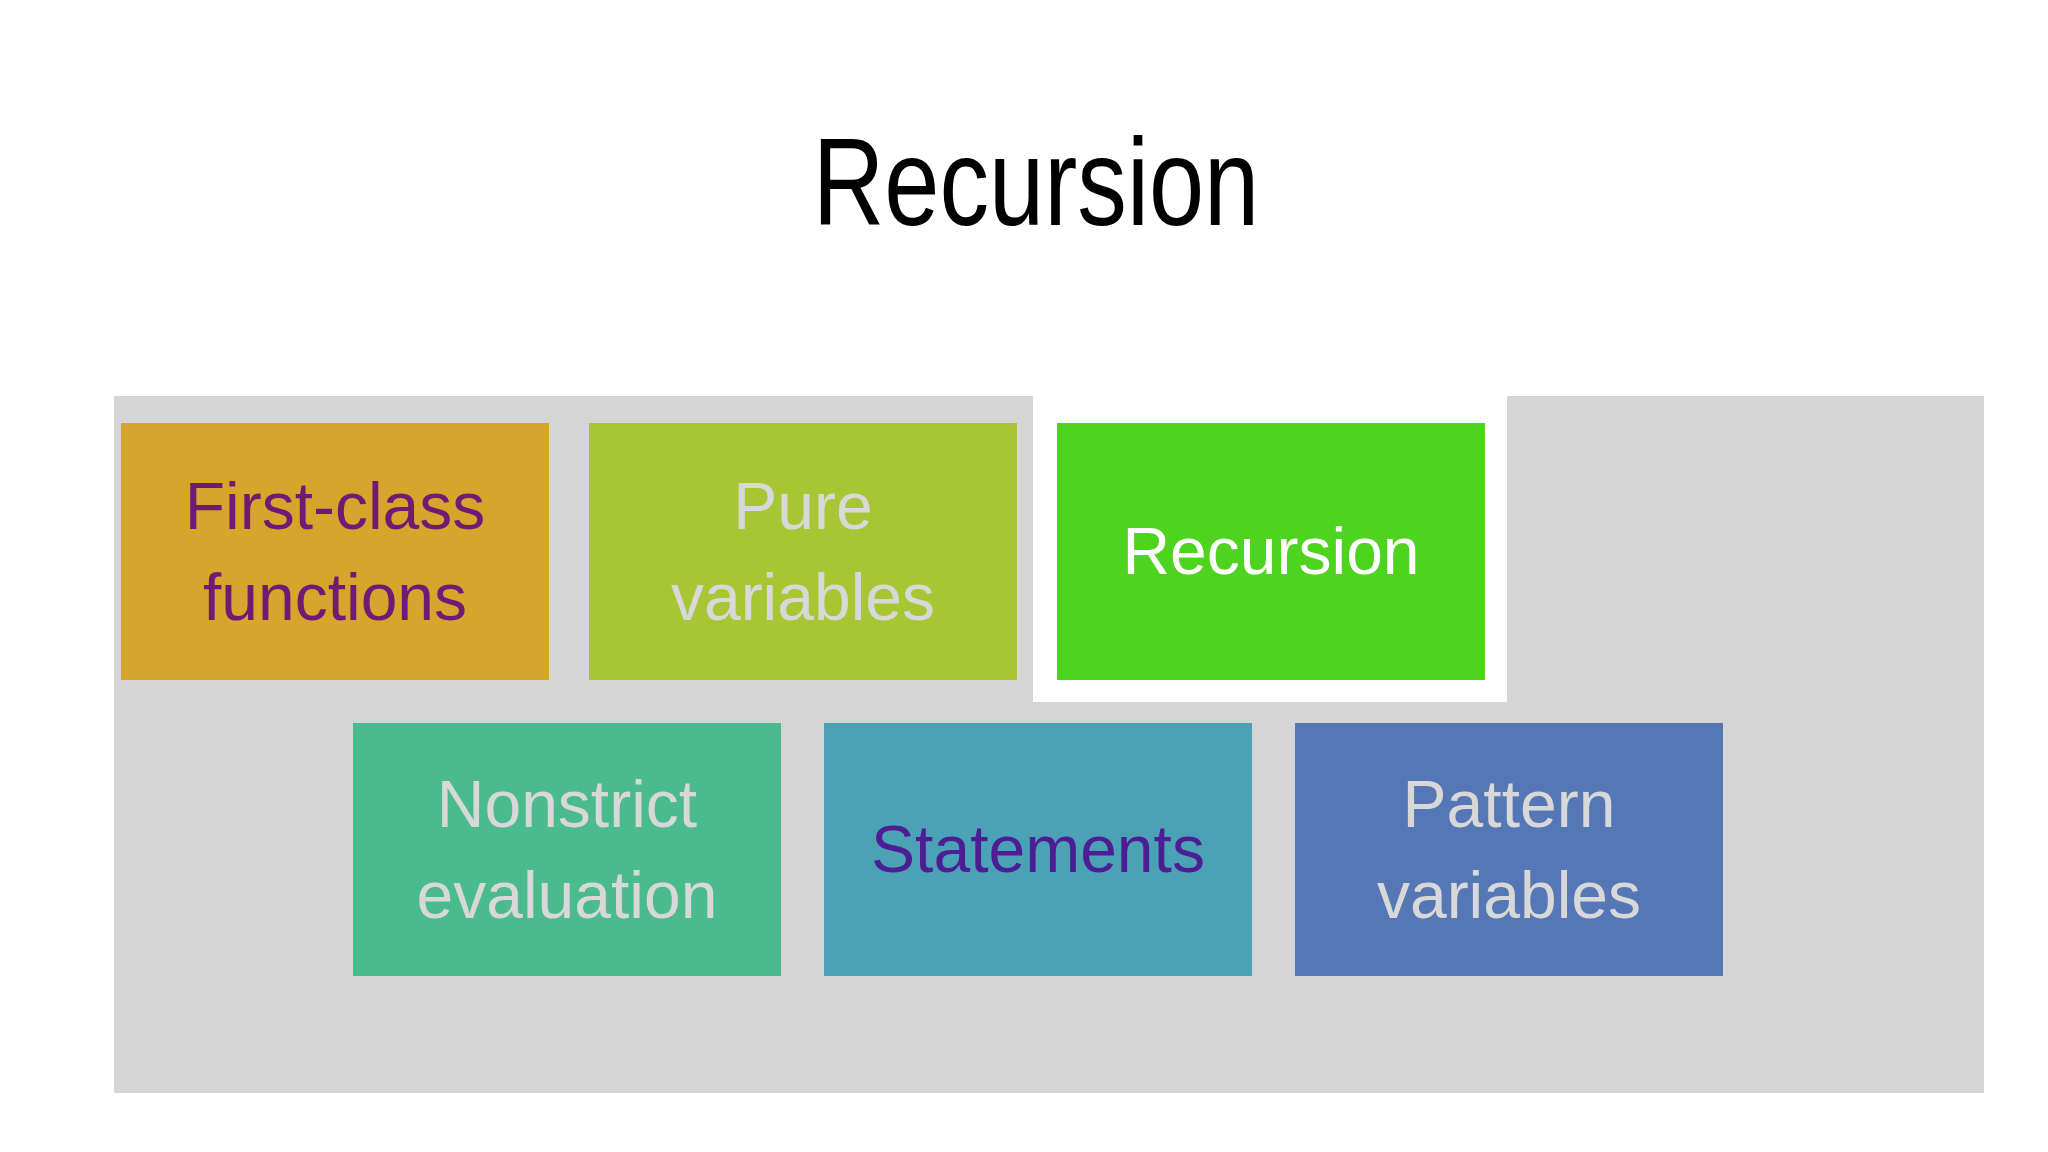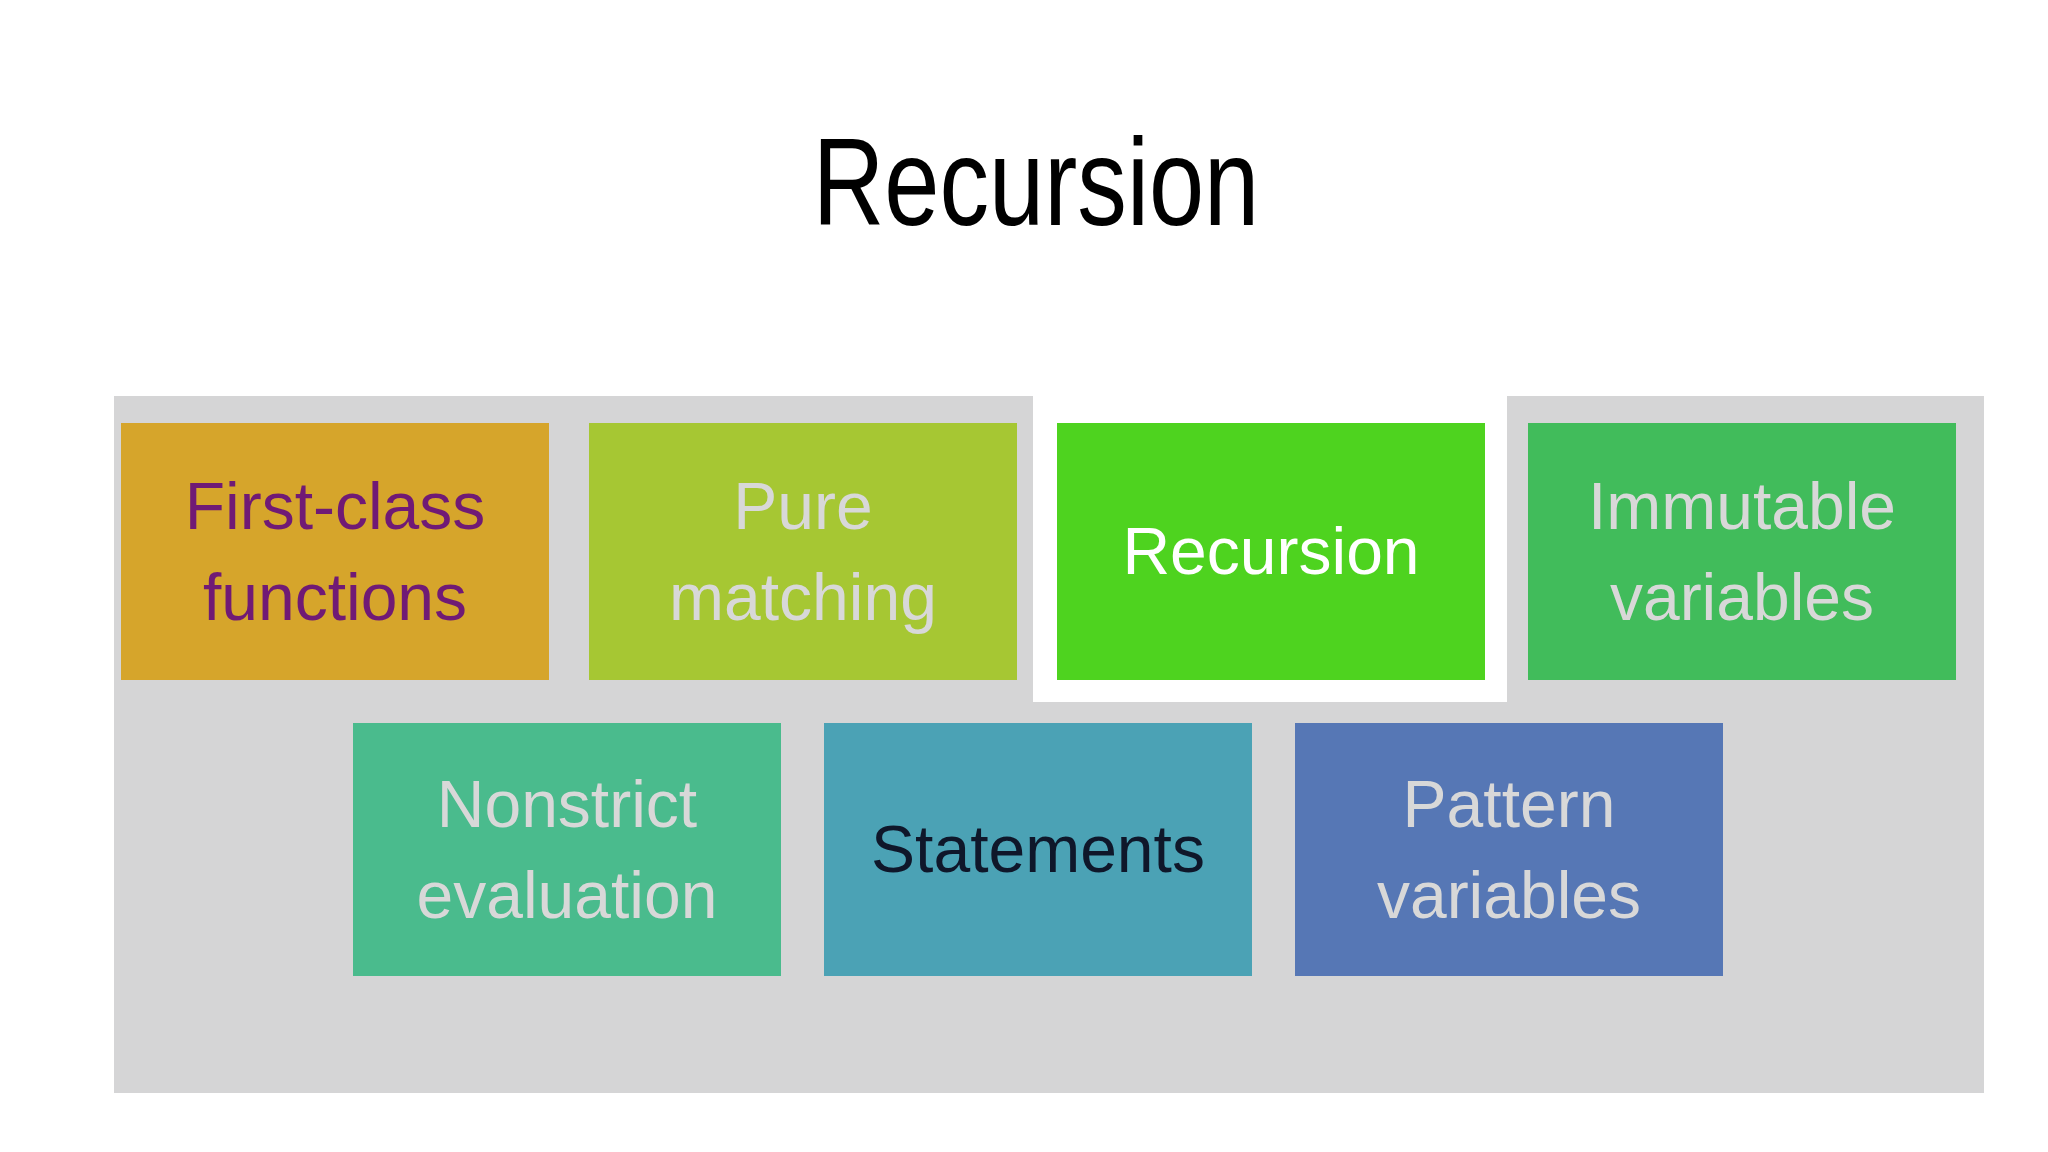--- a/index.html
+++ b/index.html
@@ -76,36 +76,33 @@
 
   <div class="panel" style="background-color: rgb(213, 213, 214);"></div>
 
   <div class="halo" style="background-color: rgb(255, 255, 255);"></div>
 
   <div class="box box-first-class" style="background-color: rgb(214, 165, 43); color: #701a75; align-items: center;">
     <span class="label">First-class functions</span>
   </div>
 
   <div class="box box-pure" style="background-color: rgb(166, 199, 51); color: rgb(216, 216, 216);">
-    <span class="label">Pure matching</span>
+    <span class="label">Pure variables</span>
   </div>
 
   <div class="box box-recursion" style="background-color: rgb(78, 211, 31); color: rgb(255, 255, 255);">
     <span class="label">Recursion</span>
   </div>
 
-  <div class="box box-immutable" style="background-color: rgb(65, 188, 91); color: rgb(216, 216, 216);">
-    <span class="label">Immutable variables</span>
-  </div>
 
   <div class="box box-nonstrict" style="background-color: rgb(74, 187, 141); color: rgb(216, 216, 216); text-align: center;">
     <span class="label">Nonstrict evaluation</span>
   </div>
 
-  <div class="box box-statements" style="background-color: rgb(75, 162, 181); color: #0f172a; align-items: center;">
+  <div class="box box-statements" style="background-color: rgb(75, 162, 181); color: #4c1d95; align-items: center;">
     <span class="label">Statements</span>
   </div>
 
   <div class="box box-pattern" style="background-color: rgb(86, 119, 181); color: rgb(216, 216, 216);">
     <span class="label">Pattern variables</span>
   </div>
 
 </div>
 
 </body></html>

